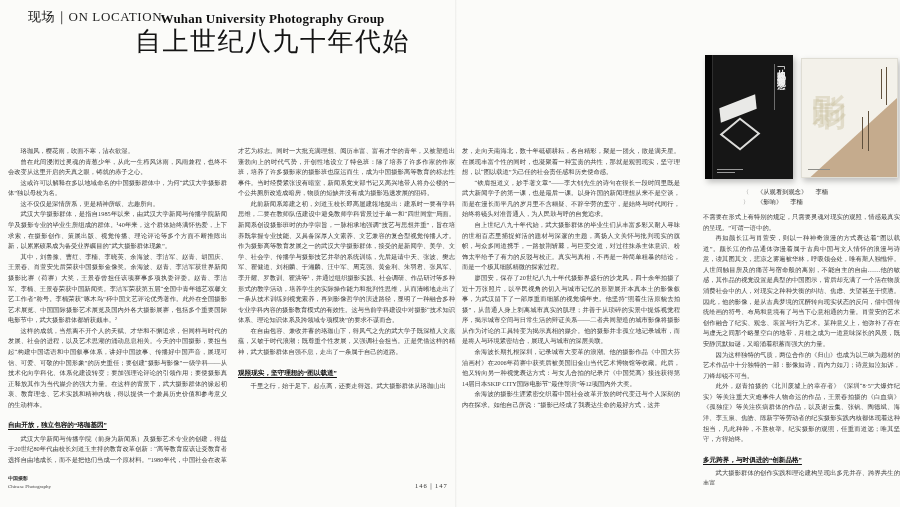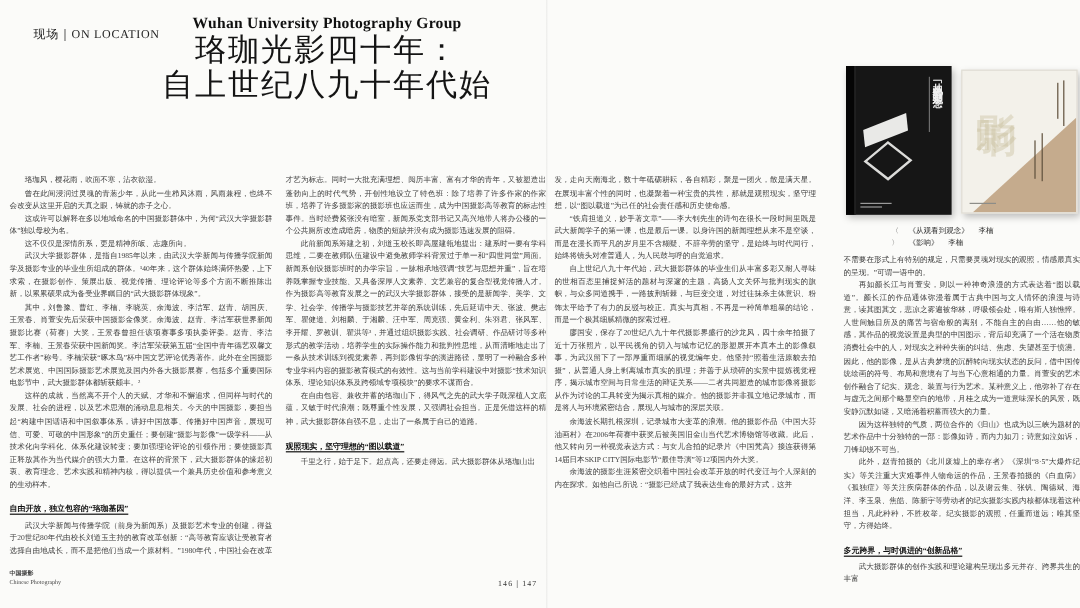--- a/index.html
+++ b/index.html
@@ -1,20 +1,20 @@
 <!DOCTYPE html>
 <html lang="zh"><head>
 <meta charset="utf-8">
 <style>
   html,body{margin:0;padding:0;background:#d9d9d6;}
   .page{position:relative;width:900px;height:507px;background:#fbfbf9;overflow:hidden;
         font-family:"Liberation Serif","DejaVu Serif",serif;color:#3c3c3c;}
   .fold{position:absolute;left:455px;top:0;width:2px;height:100%;
         background:linear-gradient(to right,rgba(0,0,0,.06),rgba(0,0,0,0));}
-  .kicker{position:absolute;left:28px;top:22px;font-size:10px;letter-spacing:.6px;color:#222;}
+  .kicker{position:absolute;left:28px;top:8px;font-size:13px;letter-spacing:.6px;color:#222;}
   .title-block{position:absolute;left:55px;top:11px;width:435px;text-align:center;}
   .title-en{font-size:13px;font-weight:bold;color:#101010;letter-spacing:.2px;}
   .title-zh{font-size:26px;line-height:1.12;color:#141414;letter-spacing:1.5px;}
   .byline{font-size:10px;margin-top:5px;color:#1d1d1d;font-weight:bold;}
   .col{position:absolute;font-size:6.3px;line-height:1.68;text-align:justify;overflow:hidden;}
   #col-l1{left:8px;top:146px;width:219px;height:318px;}
   #col-l2{left:238px;top:146px;width:217px;height:326px;}
   #col-r1{left:462px;top:146px;width:218px;height:348px;}
   #col-r2{left:703px;top:212px;width:197px;height:273px;}
   .para{margin:0;text-indent:2em;}
@@ -50,21 +50,20 @@
 </head>
 <body>
 
 <div class="page">
   <div class="fold"></div>
 
   <div class="kicker">现场｜ON LOCATION</div>
 
   <div class="title-block">
     <div class="title-en">Wuhan University Photography Group</div>
-    <div class="title-zh">珞珈光影四十年：</div>
     <div class="title-zh">自上世纪八九十年代始</div>
   </div>
 
   <div class="col" id="col-l1">
       <p class="para">珞珈风，樱花雨，吹面不寒，沾衣欲湿。</p>
       <p class="para">曾在此间浸润过灵魂的青葱少年，从此一生栉风沐雨，风雨兼程，也终不会改变从这里开启的天真之眼，铸就的赤子之心。</p>
       <p class="para">这或许可以解释在多以地域命名的中国摄影群体中，为何“武汉大学摄影群体”独以母校为名。</p>
       <p class="para">这不仅仅是深情所系，更是精神所皈、志趣所向。</p>
       <p class="para">武汉大学摄影群体，是指自1985年以来，由武汉大学新闻与传播学院新闻学及摄影专业的毕业生所组成的群体。¹40年来，这个群体始终满怀热爱，上下求索，在摄影创作、策展出版、视觉传播、理论评论等多个方面不断推陈出新，以累累硕果成为备受业界瞩目的“武大摄影群体现象”。</p>
       <p class="para">其中，刘鲁豫、曹红、李楠、李晓英、余海波、李洁军、赵青、胡国庆、王景春、肖萱安先后荣获中国摄影金像奖。余海波、赵青、李洁军获世界新闻摄影比赛（荷赛）大奖，王景春曾担任该项赛事多项执委评委。赵青、李洁军、李楠、王景春荣获中国新闻奖。李洁军荣获第五届“全国中青年德艺双馨文艺工作者”称号。李楠荣获“啄木鸟”杯中国文艺评论优秀著作。此外在全国摄影艺术展览、中国国际摄影艺术展览及国内外各大摄影展赛，包括多个重要国际电影节中，武大摄影群体都斩获颇丰。²</p>

